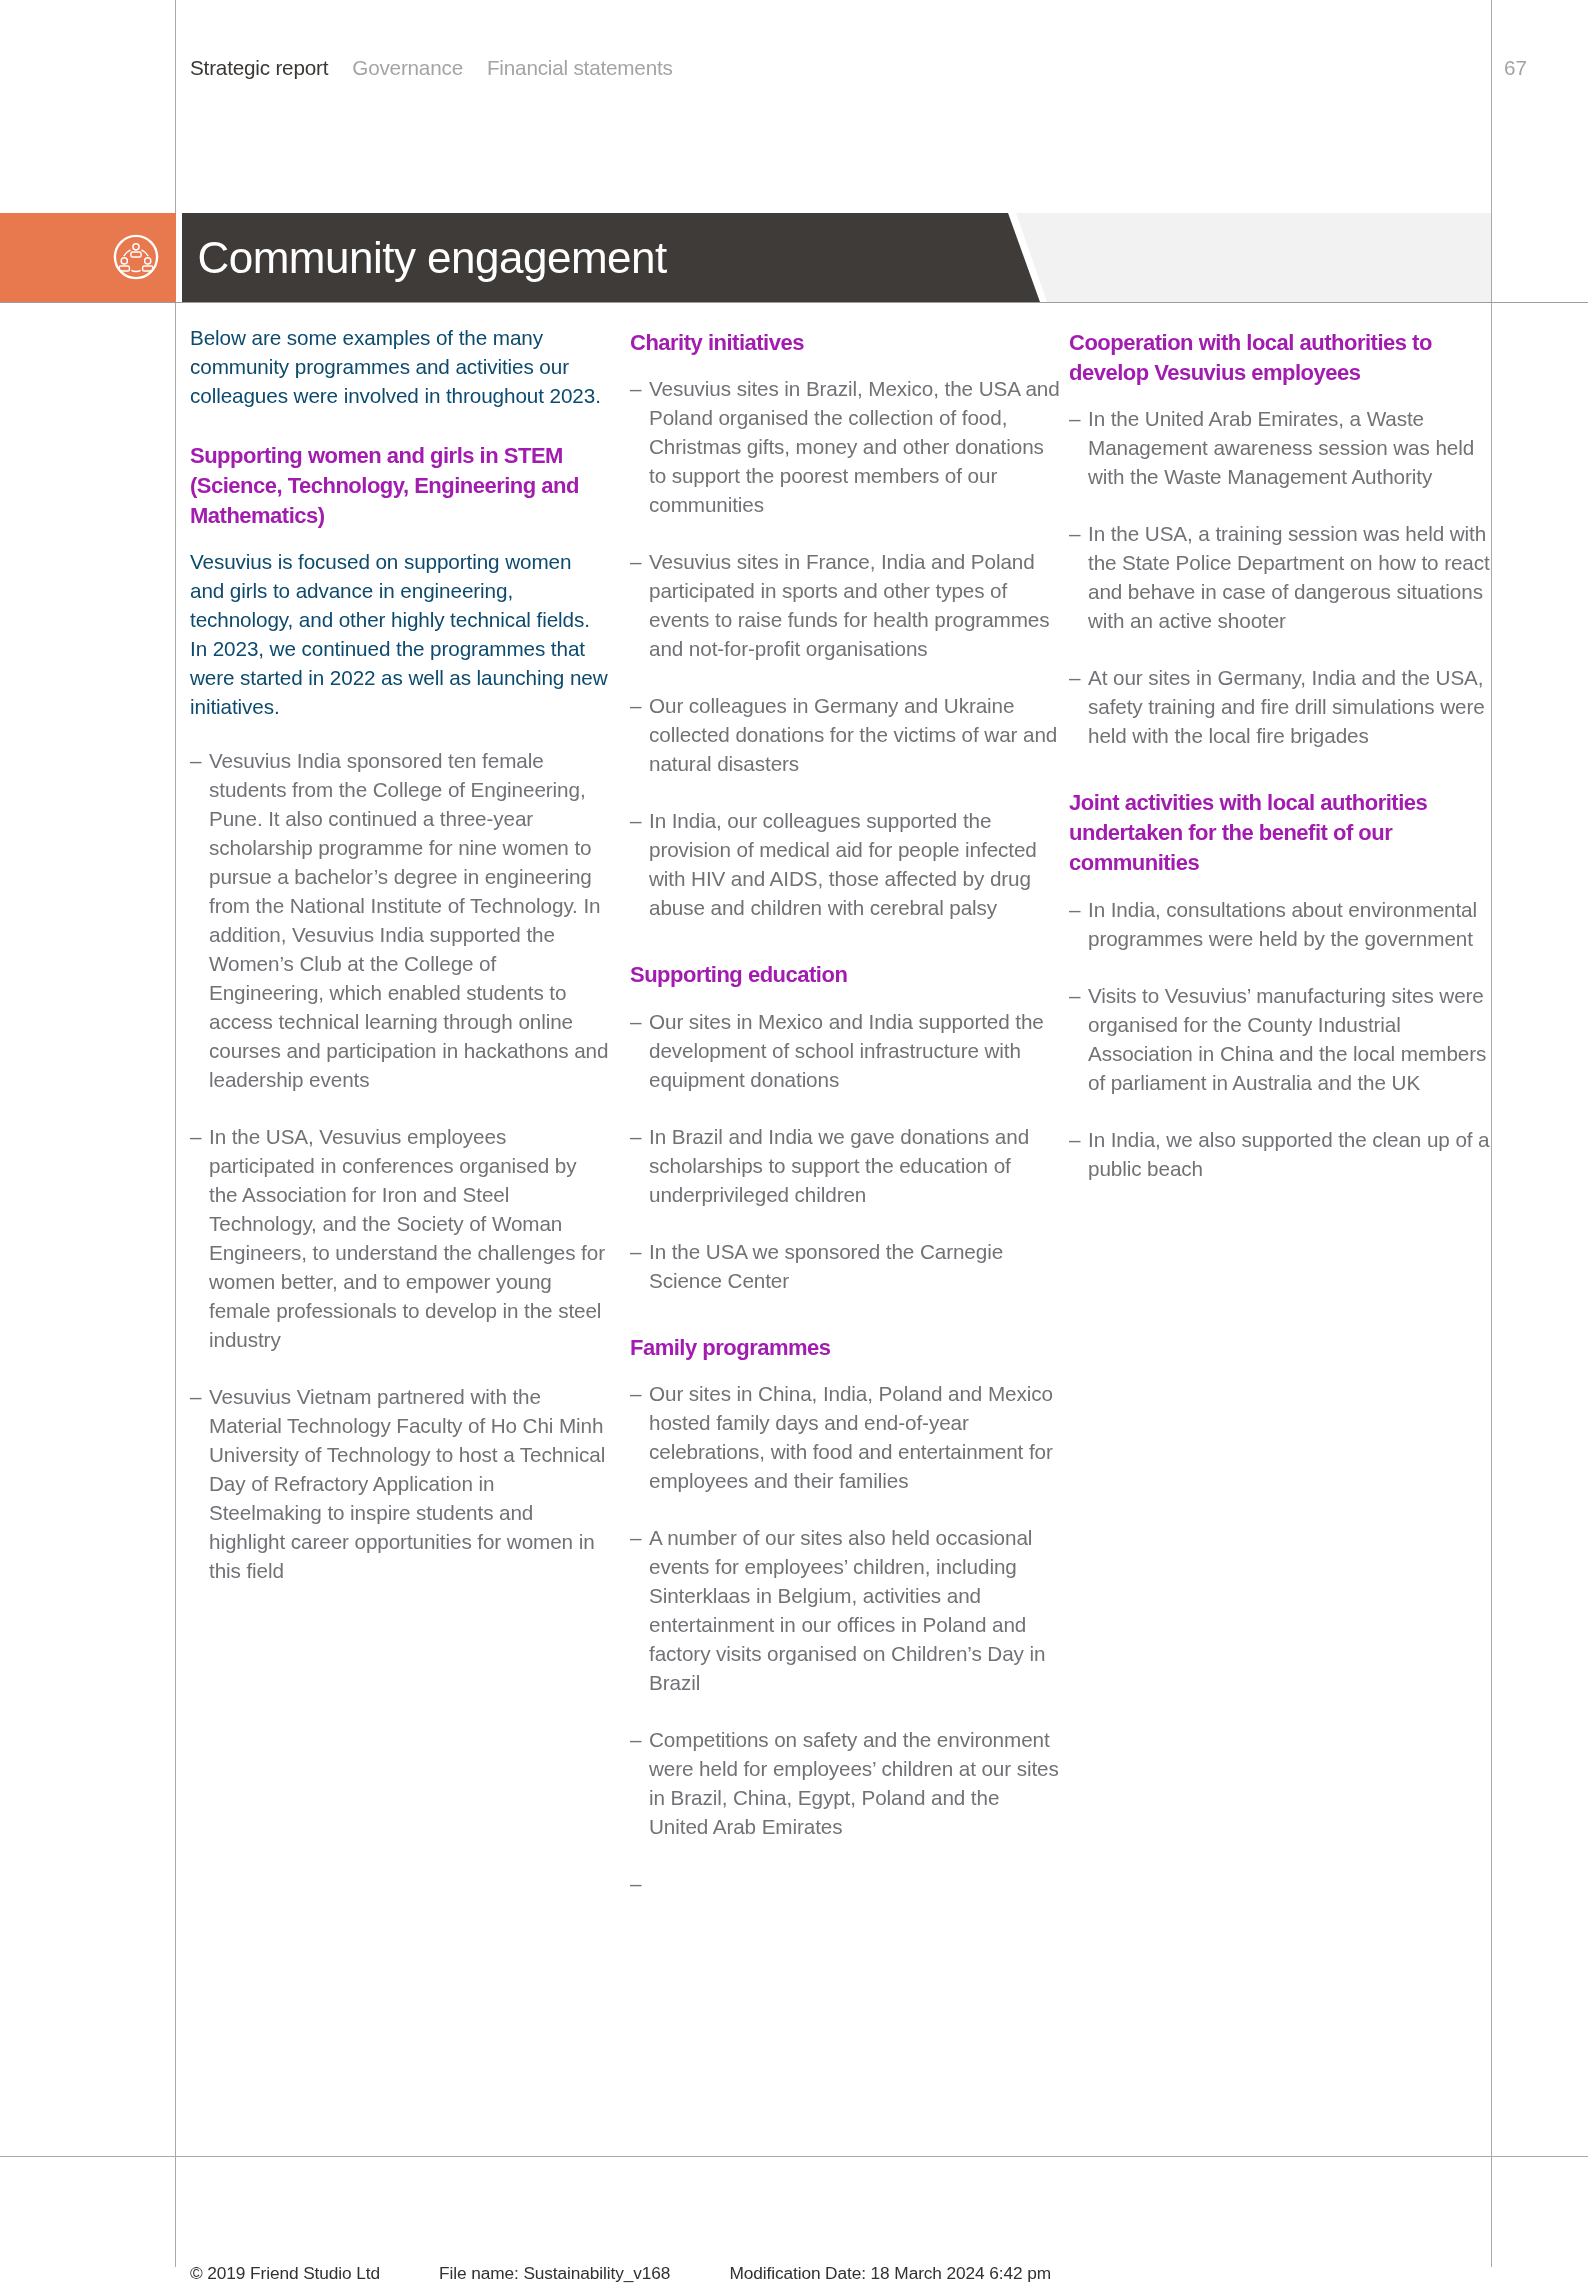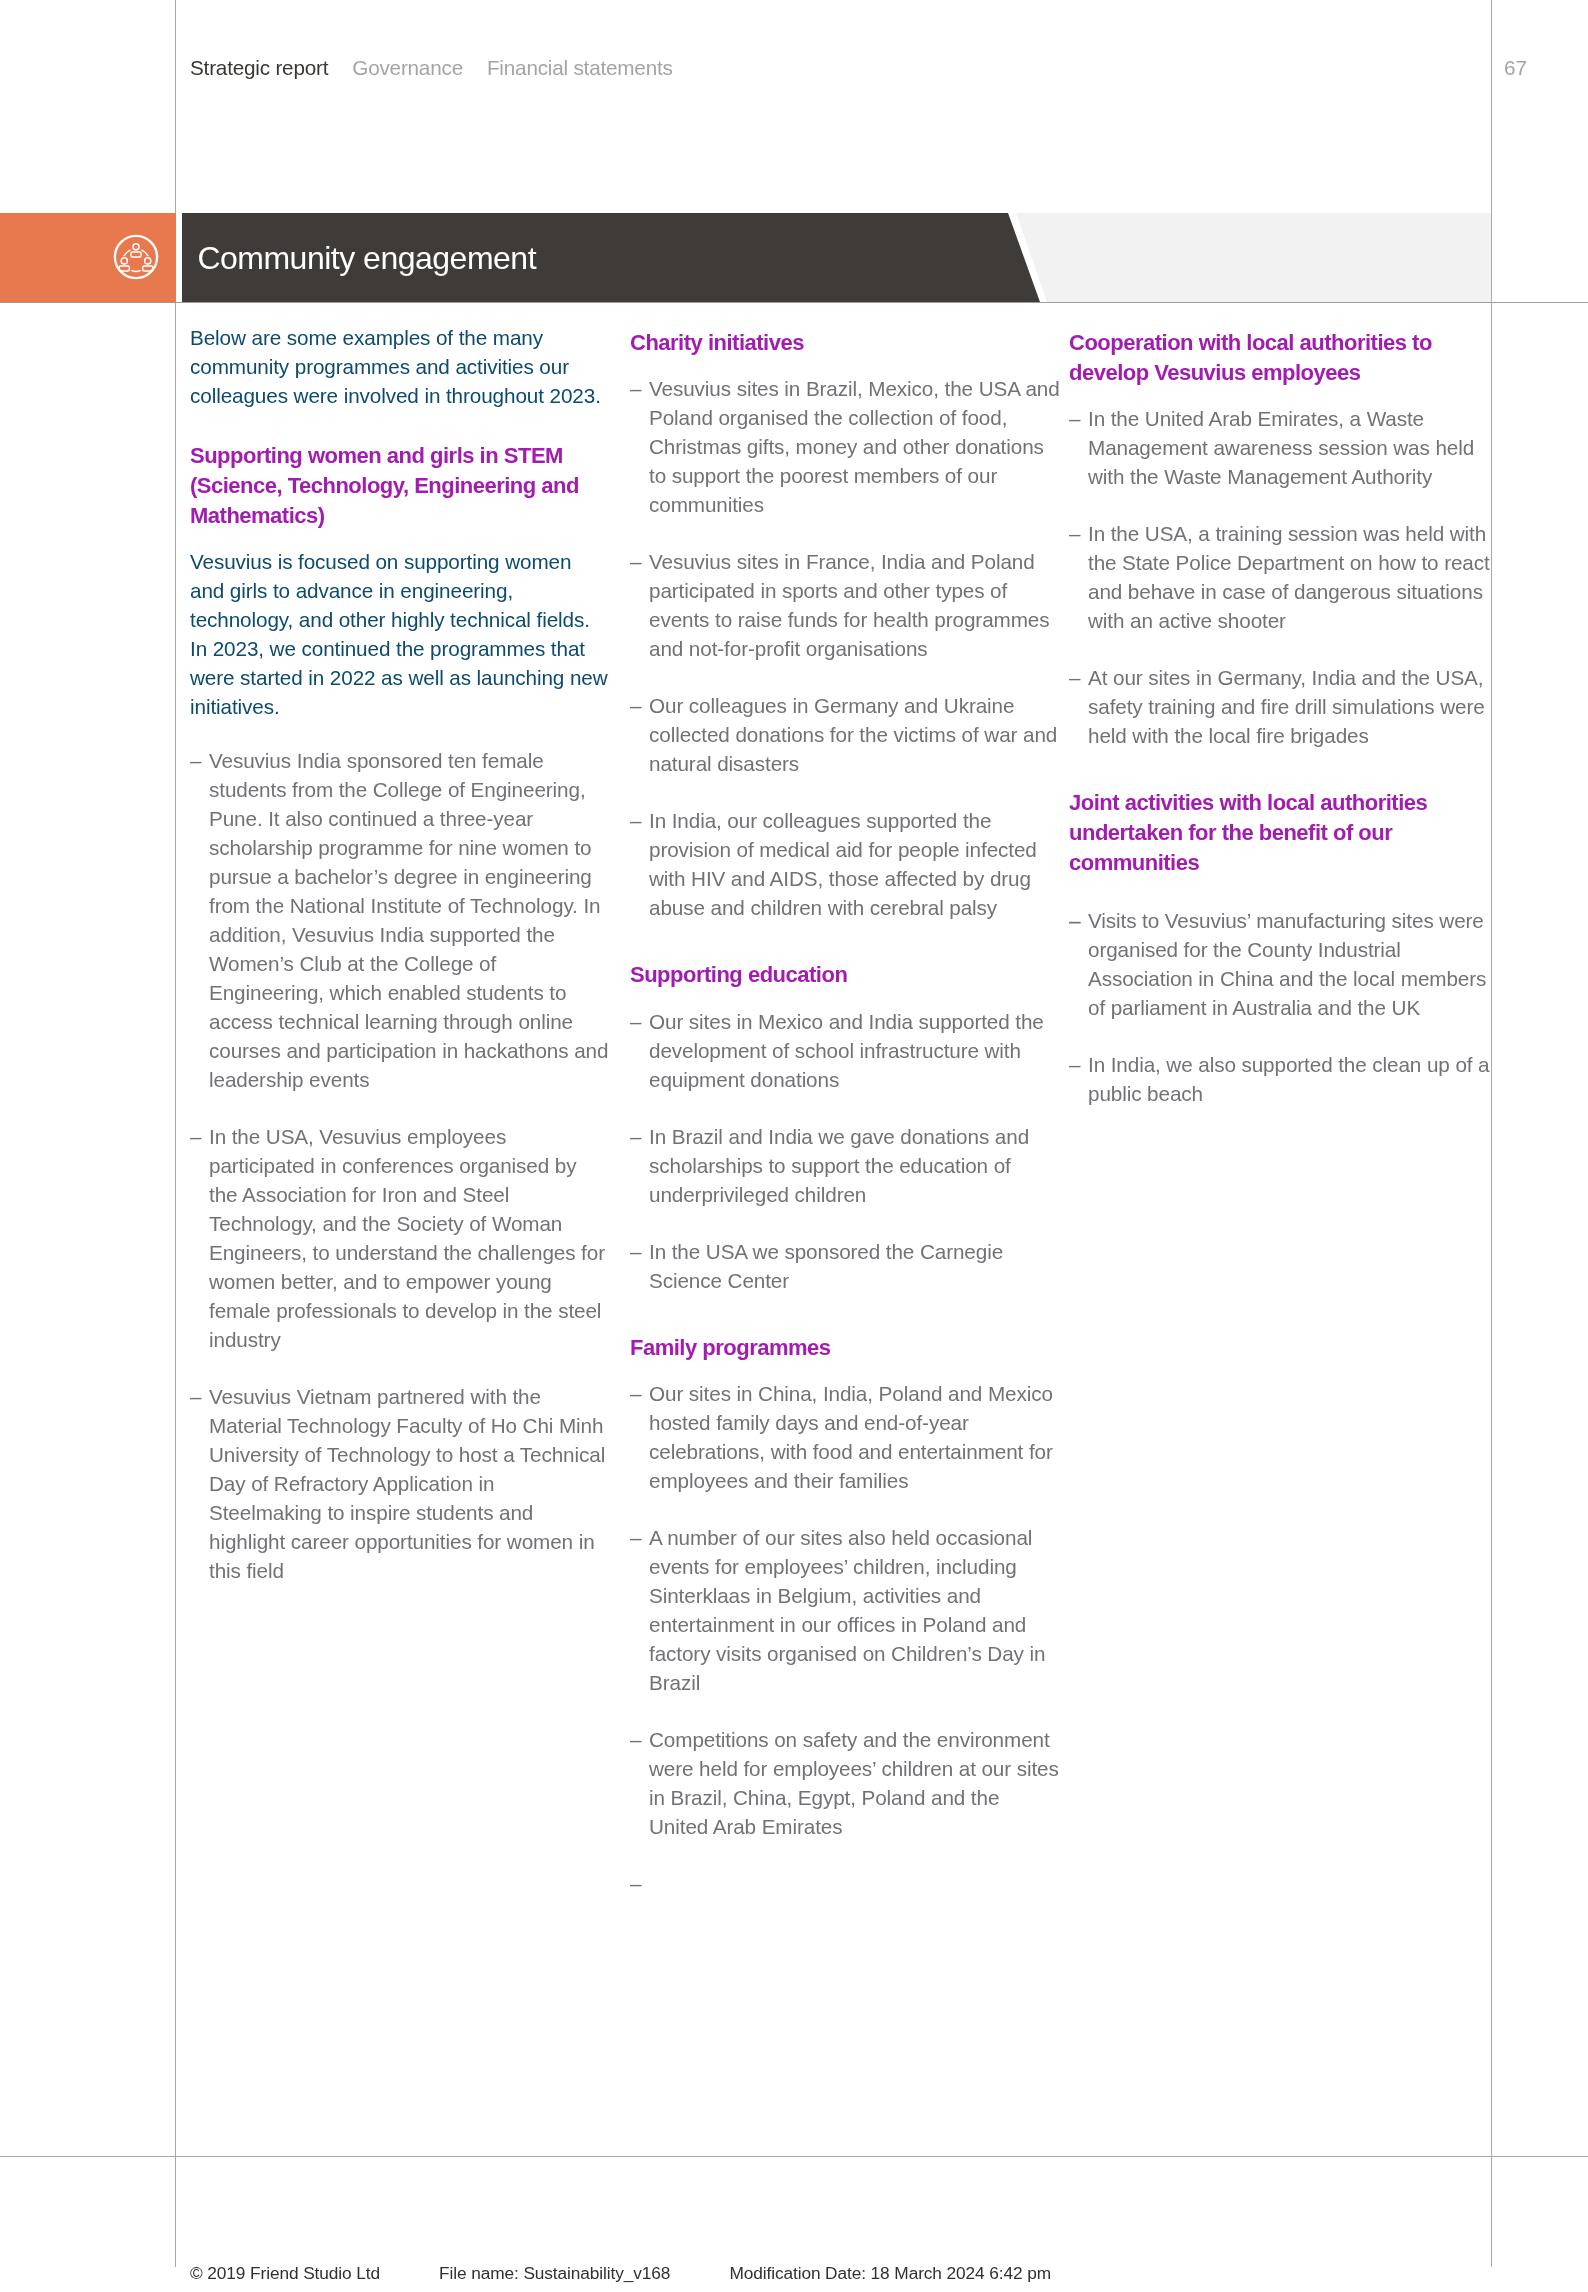--- a/index.html
+++ b/index.html
@@ -17,21 +17,21 @@
   .topnav .active{color:#3a3734;}
   .topnav .inactive{color:#a3a4a6;}
   .pagenum{position:absolute;left:1504px;top:56px;font-size:20.7px;color:#a3a4a6;z-index:2;}
   
   .banner-orange{position:absolute;left:0;top:213px;width:176px;height:89px;background:#e8794e;z-index:3;}
   .banner-dark{position:absolute;left:182px;top:213px;width:858px;height:89px;background:#3f3b39;z-index:3;
                clip-path:polygon(0 0, 826px 0, 858px 100%, 0 100%);}
   .banner-gray{position:absolute;left:1016px;top:213px;width:475px;height:89px;background:#f2f2f3;z-index:2;
                clip-path:polygon(0 0, 100% 0, 100% 100%, 31px 100%);}
   .banner-title{position:absolute;left:15.4px;top:50%;transform:translateY(-50%);
-                color:#ffffff;font-size:32px;letter-spacing:-0.5px;white-space:nowrap;}
+                color:#ffffff;font-size:44px;letter-spacing:-0.5px;white-space:nowrap;}
   .banner-icon{position:absolute;left:111px;top:232px;width:50px;height:50px;z-index:4;}
   
   .col{position:absolute;z-index:2;}
   .col1{left:190px;top:323px;width:419px;}
   .col2{left:630px;top:328px;width:432px;}
   .col3{left:1069px;top:328px;width:421px;}
   p.body{font-size:20.7px;line-height:29px;color:#0c4a6e;letter-spacing:-0.1px;margin:0 0 25px;}
   h3.section{font-size:22px;line-height:30px;color:#a21caf;font-weight:700;letter-spacing:-0.5px;
              margin:38px 0 16.3px;}
   .col h3.section:first-child{margin-top:0;}
@@ -114,21 +114,21 @@
 
   <div class="col col3">
     <h3 class="section">Cooperation with local authorities to develop Vesuvius employees</h3>
     <ul class="bullets">
       <li><span class="dash">–</span><span>In the United Arab Emirates, a Waste Management awareness session was held with the Waste Management Authority</span></li>
       <li><span class="dash">–</span><span>In the USA, a training session was held with the State Police Department on how to react and behave in case of dangerous situations with an active shooter</span></li>
       <li><span class="dash">–</span><span>At our sites in Germany, India and the USA, safety training and fire drill simulations were held with the local fire brigades</span></li>
     </ul>
     <h3 class="section">Joint activities with local authorities undertaken for the benefit of our communities</h3>
     <ul class="bullets">
-      <li><span class="dash">–</span></li>
+      <li><span class="dash">–</span><span>In India, consultations about environmental programmes were held by the government</span></li>
       <li><span class="dash">–</span><span>Visits to Vesuvius’ manufacturing sites were organised for the County Industrial Association in China and the local members of parliament in Australia and the UK</span></li>
       <li><span class="dash">–</span><span>In India, we also supported the clean up of a public beach</span></li>
     </ul>
   </div>
 
   <div class="footer">
     <span>© 2019 Friend Studio Ltd</span>
     <span>File name: Sustainability_v168</span>
     <span>Modification Date: 18 March 2024 6:42 pm</span>
   </div>

